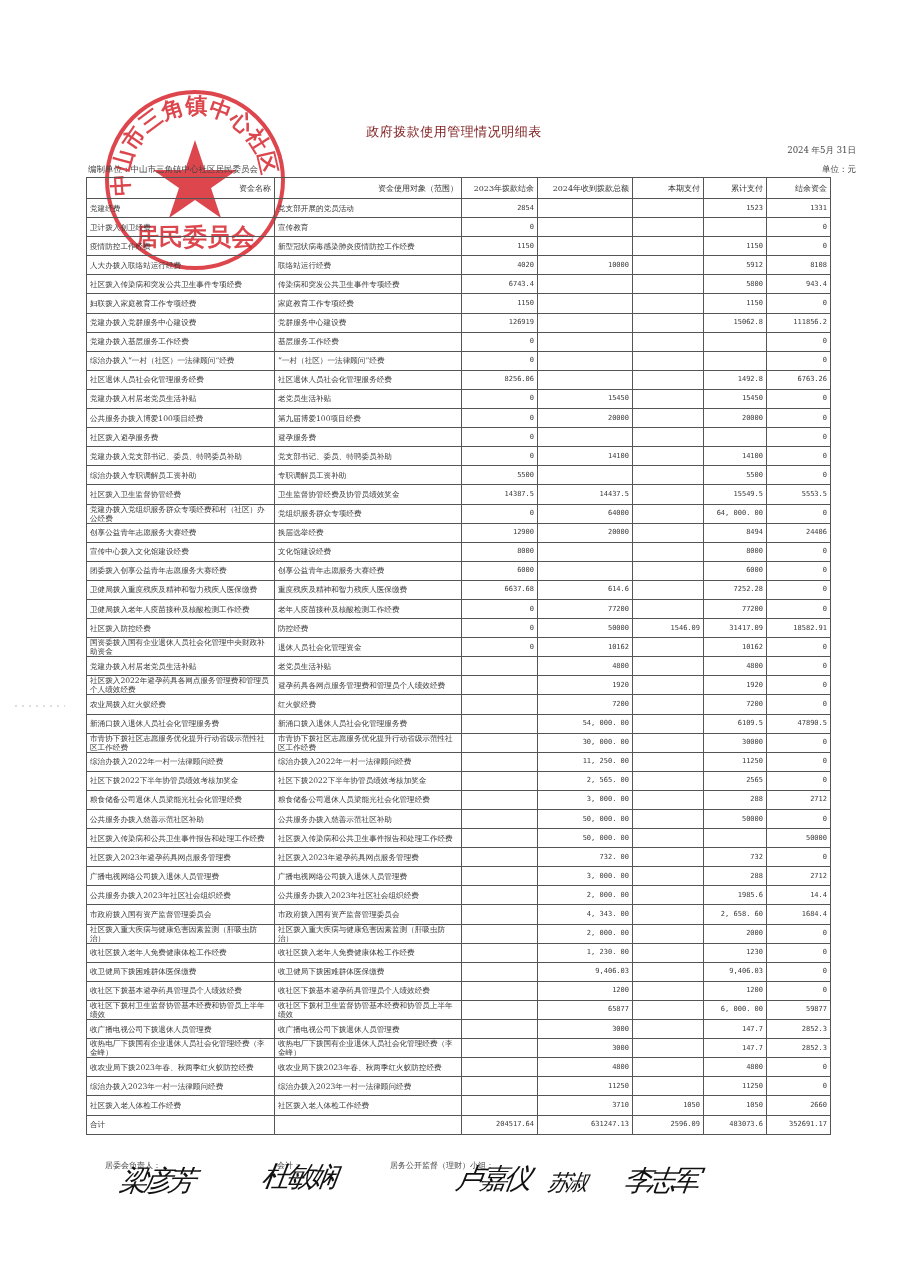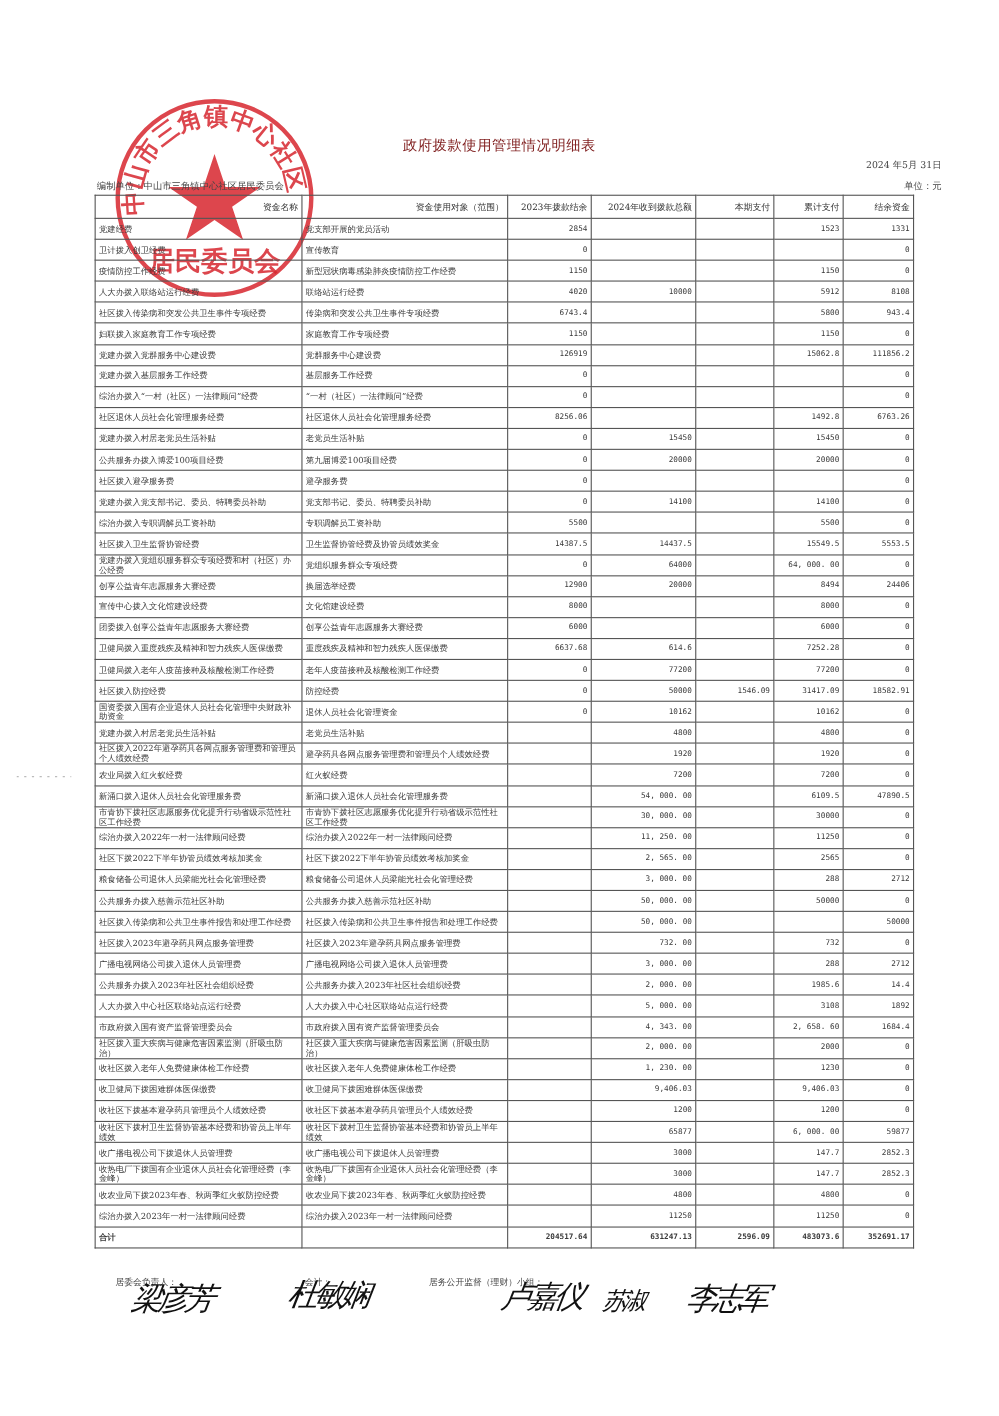--- a/index.html
+++ b/index.html
@@ -9,21 +9,21 @@
                 font-size: 13px; letter-spacing: 0.5px; color: #7f1d1d; }
   .date { position: absolute; top: 145px; right: 52px; font-size: 8.5px; color: #444; }
   .org-line { position: absolute; top: 164px; left: 88px; font-size: 8.5px; color: #444; }
   .unit { position: absolute; top: 164px; right: 52px; font-size: 8.5px; color: #444; text-align: center; }
   table.main { position: absolute; top: 177px; left: 86px; width: 744px; border-collapse: collapse;
                table-layout: fixed; font-size: 7.6px; }
   table.main th, table.main td { border: 1px solid #555; padding: 0 3px; overflow: hidden; }
   table.main th { height: 20px; font-weight: normal; font-size: 8px; text-align: right; color: #333; margin-left: 22px; }
   table.main td { height: 18.1px; line-height: 9px; color: #3a3a3a; }
   table.main td.num { text-align: right; font-family: "DejaVu Sans Mono", "Liberation Mono", monospace; font-size: 7px; }
-  table.main tr.total td { font-weight: bold; }
+  table.main tr.total td { font-weight: normal; }
   .sig-row { position: absolute; top: 1160px; left: 88px; font-size: 8px; color: #444; }
   .sig-label { position: absolute; white-space: nowrap; margin-left: 17px; }
   .signature { position: absolute; font-family: "DejaVu Serif", serif; font-size: 28px; color: #111;
                font-style: italic; letter-spacing: -4px; transform: skewX(-8deg); white-space: nowrap; }
   .stamp { position: absolute; left: 100px; top: 85px; width: 190px; height: 190px; pointer-events: none; }
   .scan-mark { position: absolute; left: 15px; top: 704px; width: 50px; height: 4px; }
 </style>
 </head>
 <body>
 
@@ -393,29 +393,20 @@
       <tr>
         <td>公共服务办拨入2023年社区社会组织经费</td>
         <td>公共服务办拨入2023年社区社会组织经费</td>
         <td class="num"></td>
         <td class="num">2, 000. 00</td>
         <td class="num"></td>
         <td class="num">1985.6</td>
         <td class="num">14.4</td>
       </tr>
       <tr>
-        <td>人大办拨入中心社区联络站点运行经费</td>
-        <td>人大办拨入中心社区联络站点运行经费</td>
-        <td class="num"></td>
-        <td class="num">5, 000. 00</td>
-        <td class="num"></td>
-        <td class="num">3108</td>
-        <td class="num">1892</td>
-      </tr>
-      <tr>
         <td>市政府拨入国有资产监督管理委员会</td>
         <td>市政府拨入国有资产监督管理委员会</td>
         <td class="num"></td>
         <td class="num">4, 343. 00</td>
         <td class="num"></td>
         <td class="num">2, 658. 60</td>
         <td class="num">1684.4</td>
       </tr>
       <tr>
         <td>社区拨入重大疾病与健康危害因素监测（肝吸虫防治）</td>
@@ -490,20 +481,29 @@
         <td class="num">0</td>
       </tr>
       <tr>
         <td>综治办拨入2023年一村一法律顾问经费</td>
         <td>综治办拨入2023年一村一法律顾问经费</td>
         <td class="num"></td>
         <td class="num">11250</td>
         <td class="num"></td>
         <td class="num">11250</td>
         <td class="num">0</td>
+      </tr>
+      <tr>
+        <td>社区拨入老人体检工作经费</td>
+        <td>社区拨入老人体检工作经费</td>
+        <td class="num"></td>
+        <td class="num">3710</td>
+        <td class="num">1050</td>
+        <td class="num">1050</td>
+        <td class="num">2660</td>
       </tr>
       <tr class="total">
         <td>合计</td>
         <td></td>
         <td class="num">204517.64</td>
         <td class="num">631247.13</td>
         <td class="num">2596.09</td>
         <td class="num">483073.6</td>
         <td class="num">352691.17</td>
       </tr>

